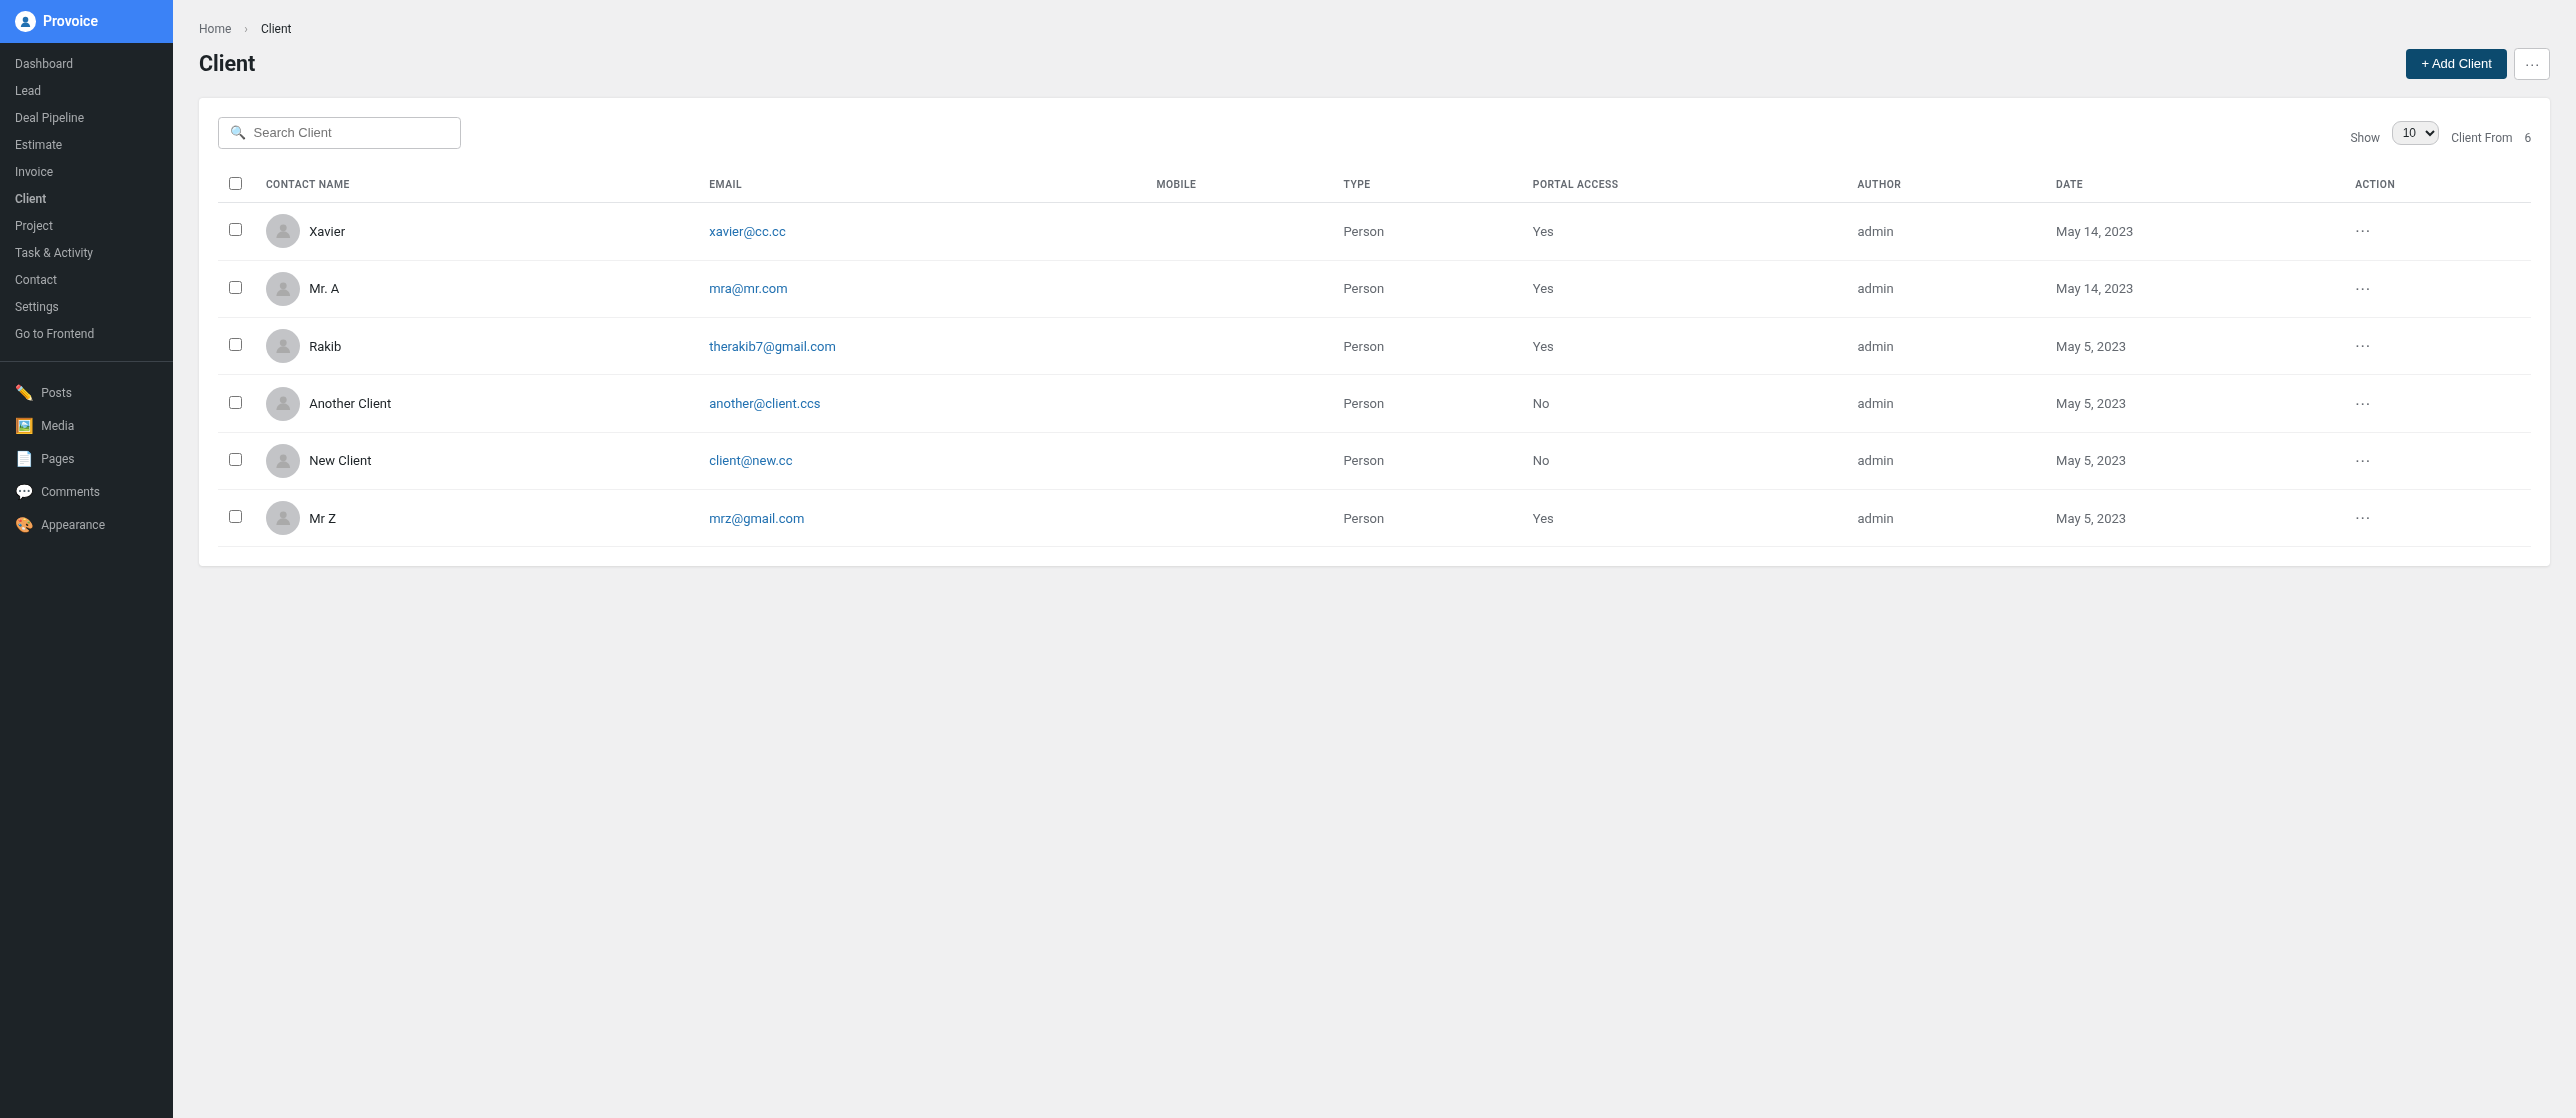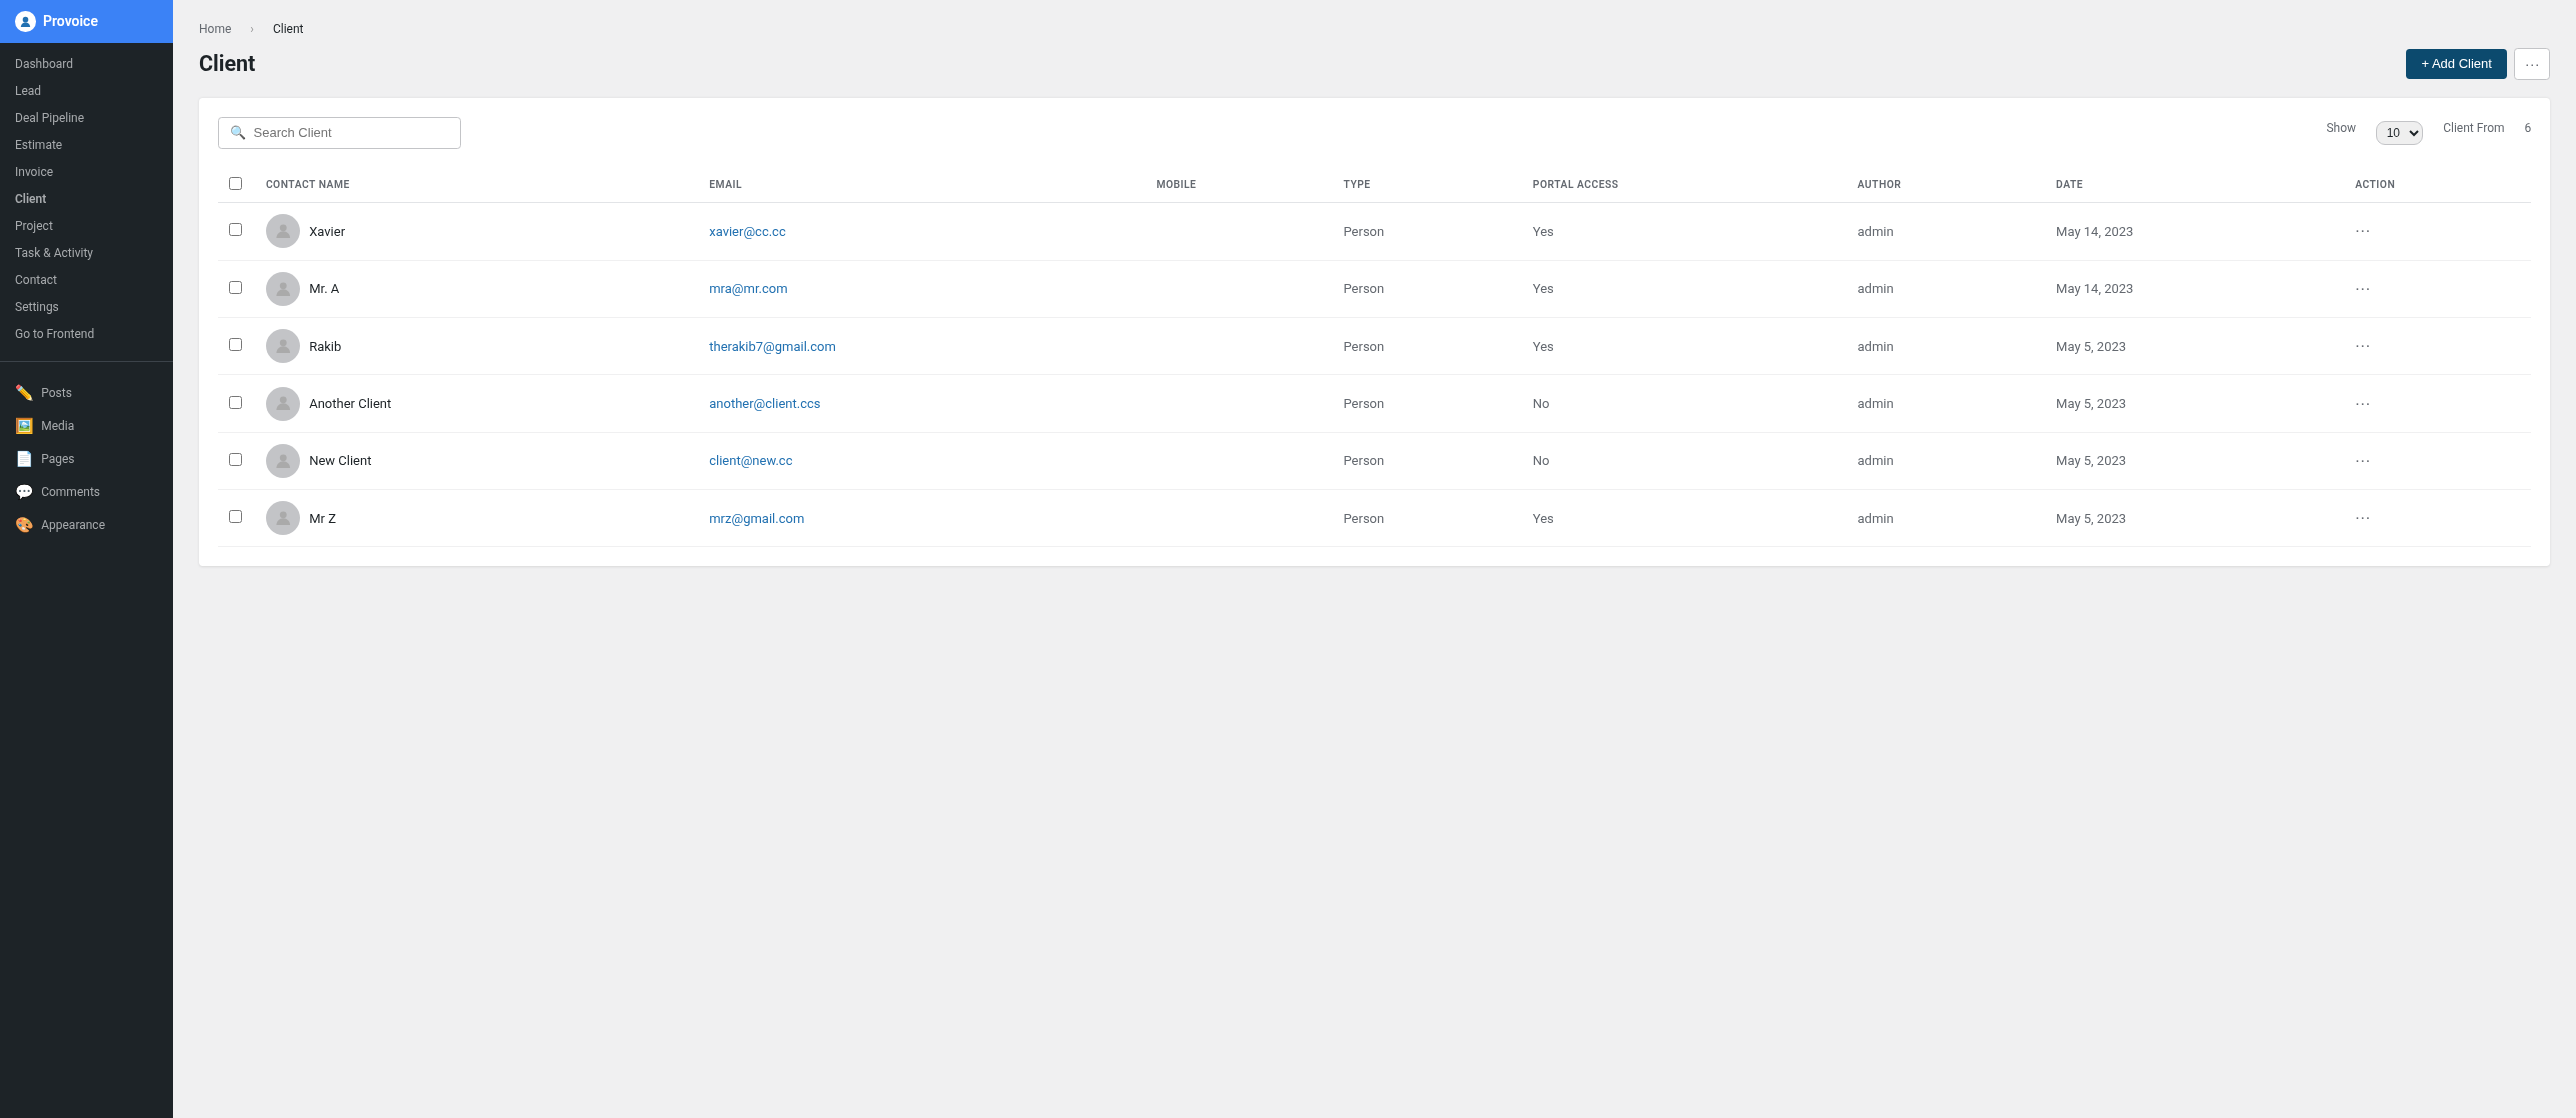--- a/index.html
+++ b/index.html
@@ -81,21 +81,21 @@
       flex: 1;
       background: #f0f0f1;
       overflow-y: auto;
       padding: 22.4px 26px;
     }
 
     
     .breadcrumb {
       display: flex;
       align-items: center;
-      gap: 19px;
+      gap: 13px;
       font-size: 12px;
       color: #646970;
       margin-bottom: 11.2px;
     }
     .breadcrumb .separator { color: #999; }
     .breadcrumb .current { color: #1d2327; }
 
     
     .page-header {
       display: flex;
@@ -168,22 +168,22 @@
       color: #646970;
       width: 100%;
       background: transparent;
     }
     .search-icon {
       color: #646970;
       font-size: 13px;
     }
     .show-row {
       display: flex;
-      align-items: flex-start;
-      gap: 20px;
+      align-items: flex-end;
+      gap: 12px;
       font-size: 12px;
       color: #646970;
     }
     .show-select {
       border: 0.9px solid #c3c4c7;
       border-radius: 9px;
       padding: 2.8px 5.6px;
       font-size: 12px;
       color: #1d2327;
     }

